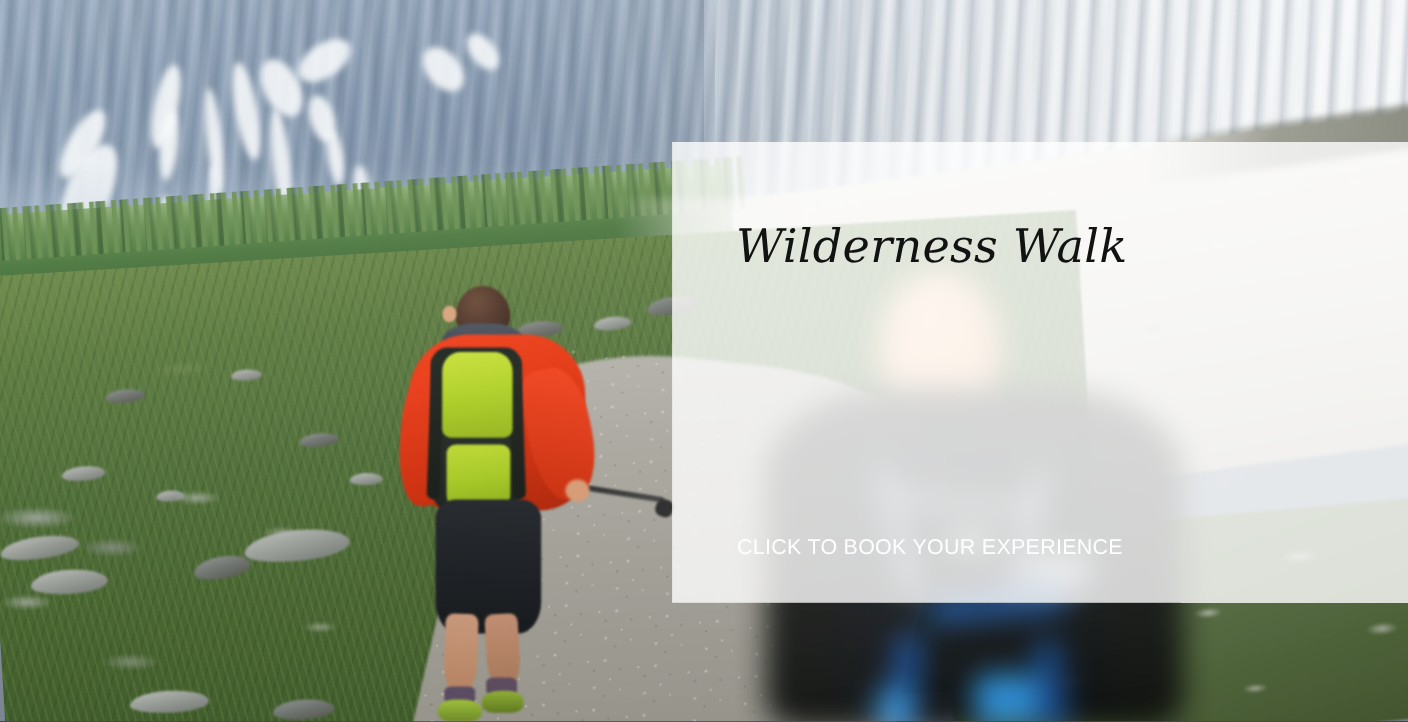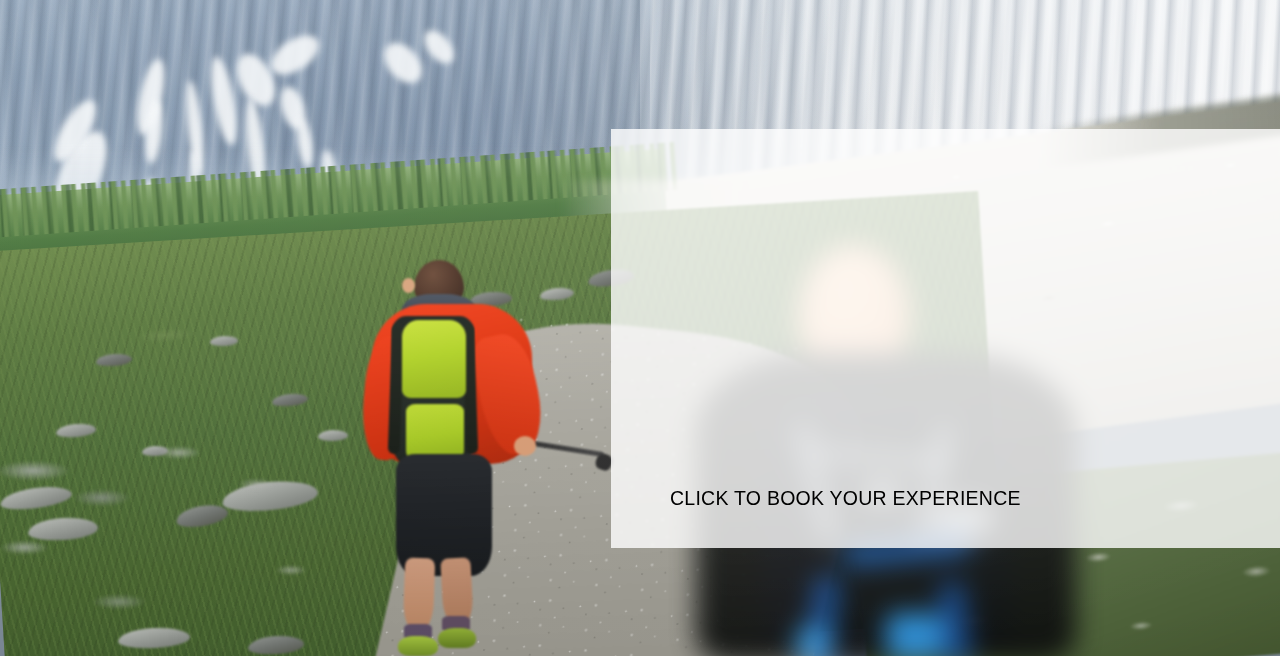--- a/index.html
+++ b/index.html
@@ -471,21 +471,21 @@
   }
 
   .panel-cta {
     position: absolute;
     left: 59px;
     top: 360px;
     font-family: "Liberation Sans", sans-serif;
     font-size: 19.5px;
     line-height: 1;
     letter-spacing: .25px;
-    color: #000000;
+    color: #ffffff;
     text-decoration: none;
     white-space: nowrap;
     cursor: pointer;
   }
 </style>
 </head>
 <body>
 
 <div id="stage">
 
@@ -588,18 +588,19 @@
       <div class="fg-blue-2"></div>
       <div class="fg-blue-3"></div>
       <div class="fg-blue-bright"></div>
       <div class="fg-blue-bright2"></div>
     </div>
 
     <div class="grade"></div>
   </div>
 
   <div class="panel">
+    <h1 class="panel-title">Wilderness Walk</h1>
 
 
     <a class="panel-cta" href="#">CLICK TO BOOK YOUR EXPERIENCE</a>
   </div>
 
 </div>
 
 </body></html>

